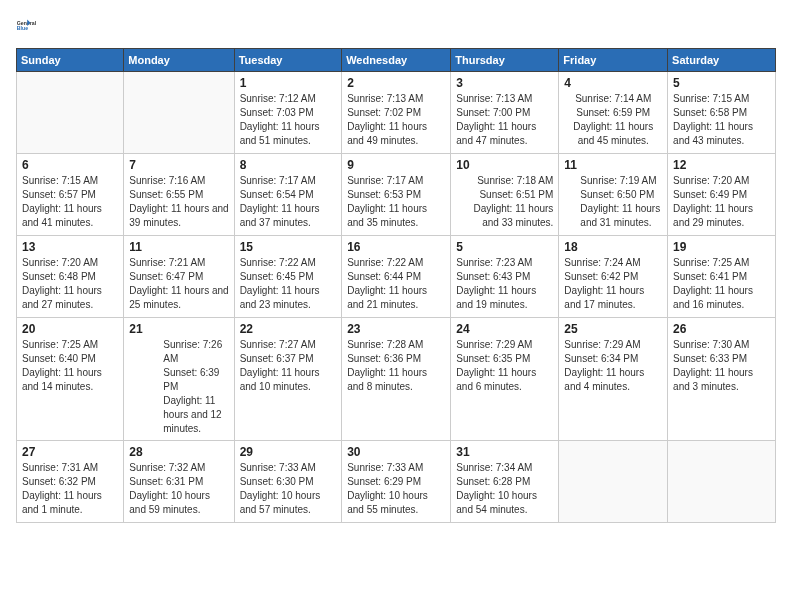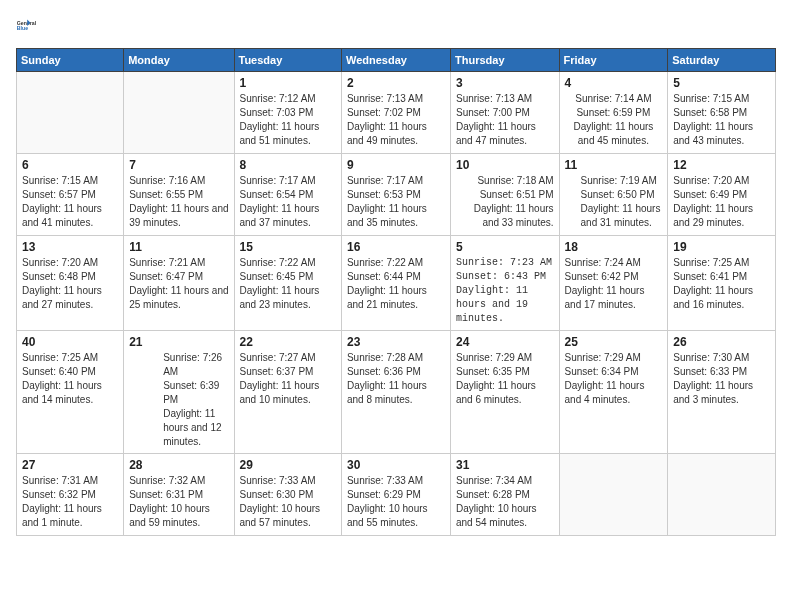--- a/index.html
+++ b/index.html
@@ -209,40 +209,40 @@
 Daylight: 11 hours and 23 minutes.</div>
           </td>
           <td>
             <span class="day-num">16</span>
             <div class="day-info" style="white-space: pre-line;">Sunrise: 7:22 AM
 Sunset: 6:44 PM
 Daylight: 11 hours and 21 minutes.</div>
           </td>
           <td>
             <span class="day-num">5</span>
-            <div class="day-info" style="white-space: pre-line; font-family: Liberation Mono, monospace;">Sunrise: 7:23 AM
+            <div class="day-info" style="white-space: pre-line;">Sunrise: 7:23 AM
 Sunset: 6:43 PM
 Daylight: 11 hours and 19 minutes.</div>
           </td>
           <td>
             <span class="day-num">18</span>
             <div class="day-info" style="white-space: pre-line;">Sunrise: 7:24 AM
 Sunset: 6:42 PM
 Daylight: 11 hours and 17 minutes.</div>
           </td>
           <td>
             <span class="day-num">19</span>
             <div class="day-info" style="white-space: pre-line;">Sunrise: 7:25 AM
 Sunset: 6:41 PM
 Daylight: 11 hours and 16 minutes.</div>
           </td>
         </tr>
         <tr>
           <td>
-            <span class="day-num">40</span>
+            <span class="day-num">20</span>
             <div class="day-info" style="white-space: pre-line;">Sunrise: 7:25 AM
 Sunset: 6:40 PM
 Daylight: 11 hours and 14 minutes.</div>
           </td>
           <td>
             <span class="day-num">21</span>
             <div class="day-info" style="white-space: pre-line; margin-left: 34px;">Sunrise: 7:26 AM
 Sunset: 6:39 PM
 Daylight: 11 hours and 12 minutes.</div>
           </td>

